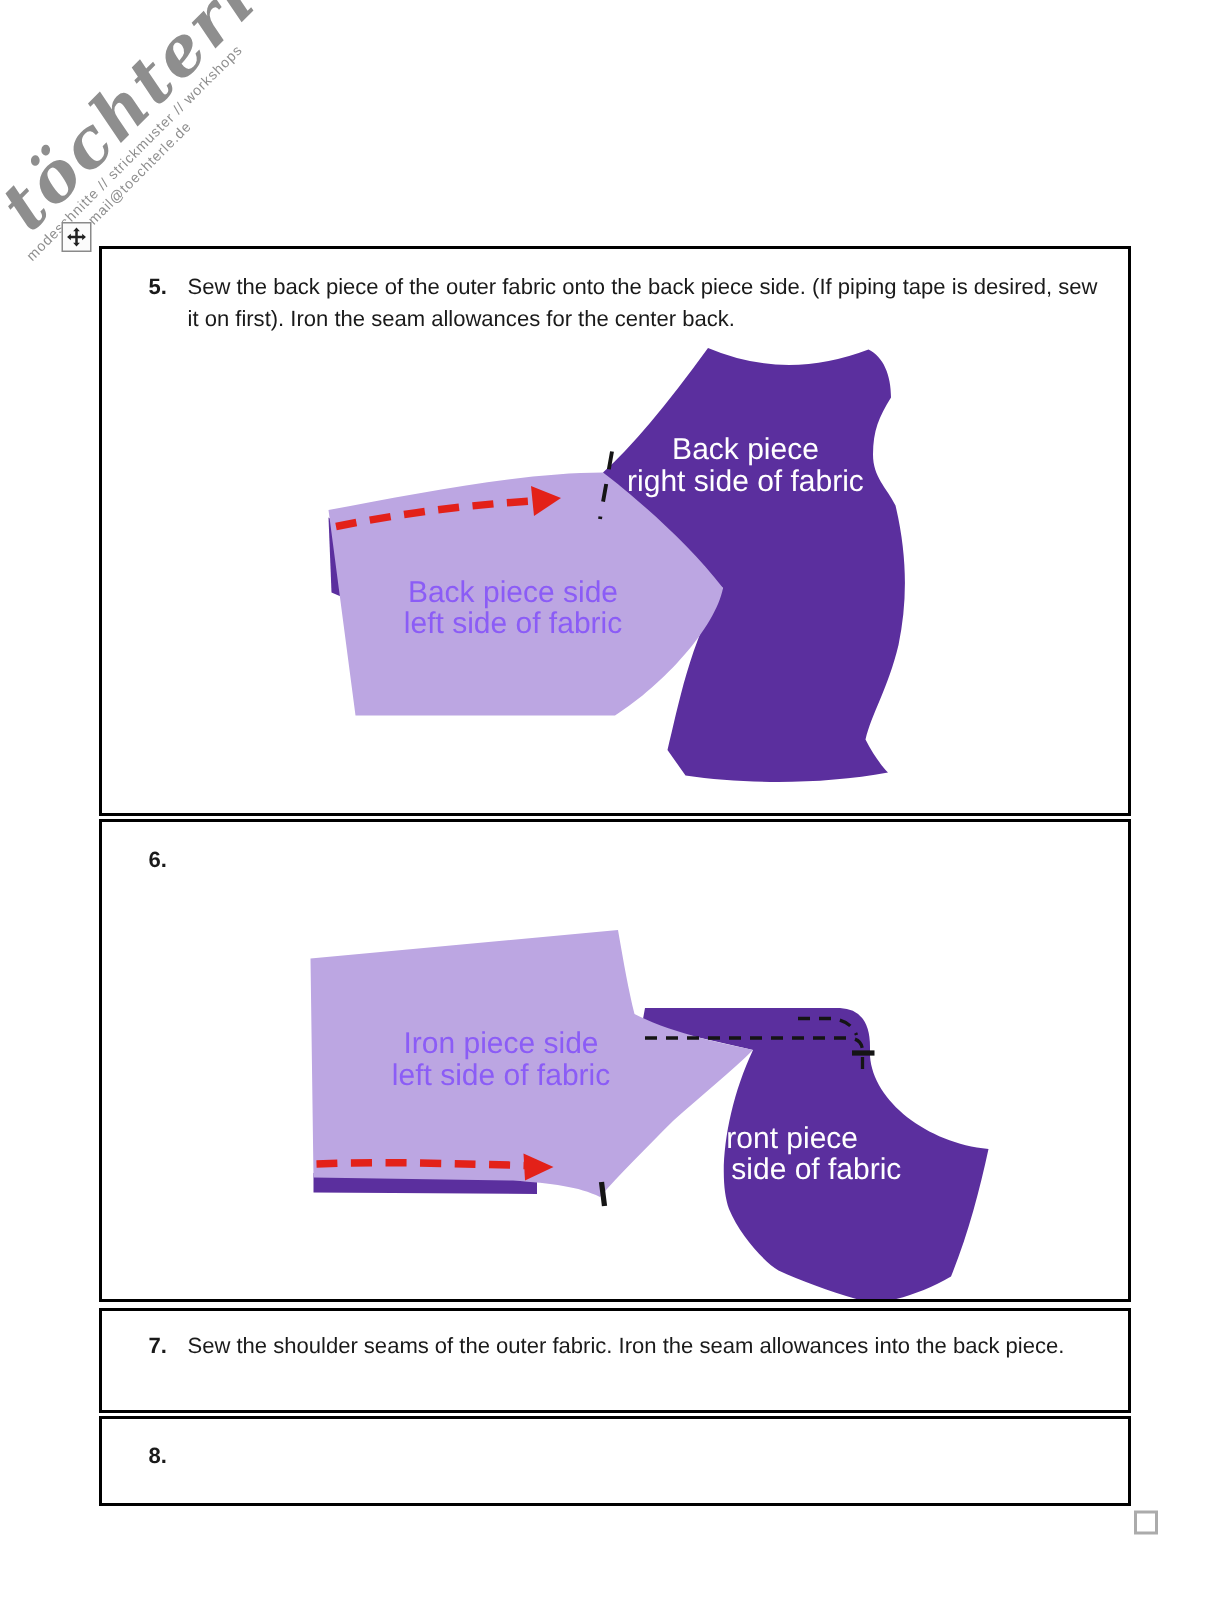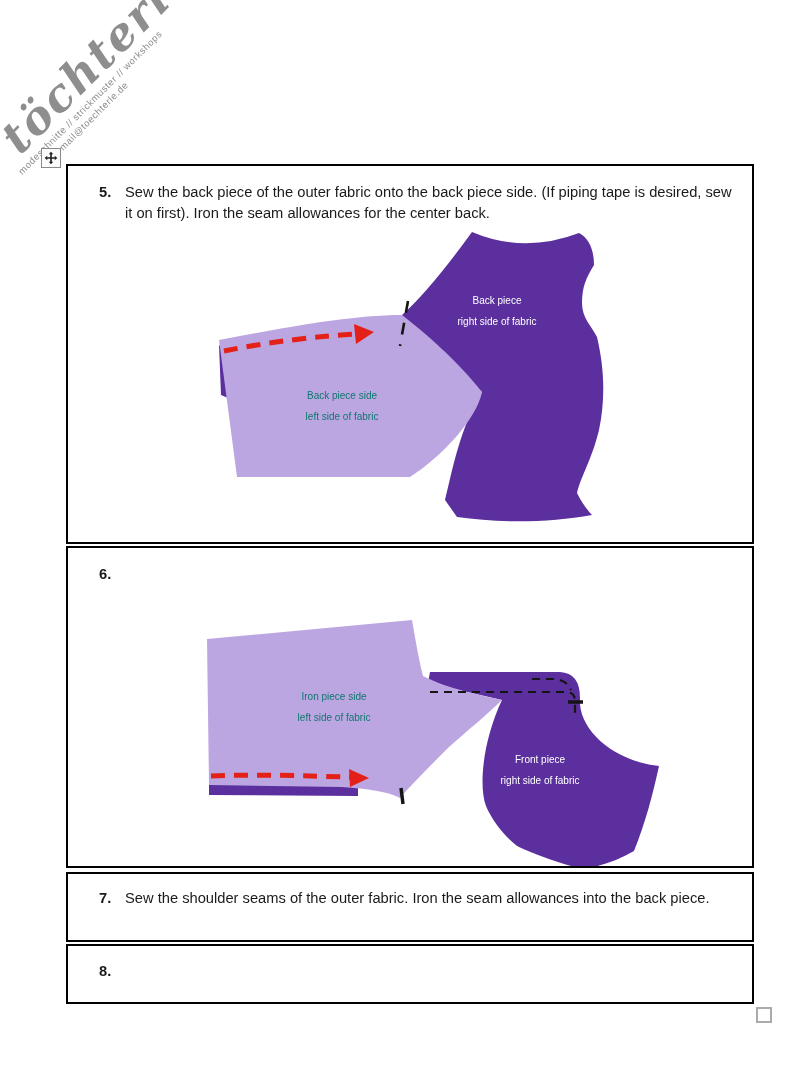--- a/index.html
+++ b/index.html
@@ -32,27 +32,27 @@
   #box3{top:872px;height:70px;}
   #box4{top:944px;height:60px;}
   .step{display:flex;padding:16px 12px 0 31px;font-size:14.7px;line-height:21px;}
   #box3 .step{padding-top:14px;}
   #box4 .step{padding-top:15px;}
   .num{flex:none;width:26px;font-weight:bold;}
   .txt{width:625px;}
   .txt b{font-weight:normal;}
   
   .diagram{position:absolute;left:0;top:0;width:100%;height:100%;}
-  .dlabel{position:absolute;width:220px;text-align:center;font-size:10px;line-height:21px;}
+  .dlabel{position:absolute;width:220px;text-align:center;font-size:20px;line-height:21px;}
   .dlabel.white{color:#ffffff;}
-  .dlabel.dark{color:#0f766e;}
+  .dlabel.dark{color:#8b5cf6;}
   #lbl-back-right{left:319px;top:124px;}
   #lbl-back-left{left:164px;top:219px;}
   #lbl-front-left{left:156px;top:138px;}
-  #lbl-front-right{left:362px;top:201px;}
+  #lbl-front-right{left:344px;top:201px;}
   
   .anchor-square{
     position:absolute;left:756px;top:1007px;width:16px;height:16px;
     border:2px solid #ababab;box-sizing:border-box;background:#fff;
   }
 </style>
 </head>
 <body>
 
 <div id="page">

